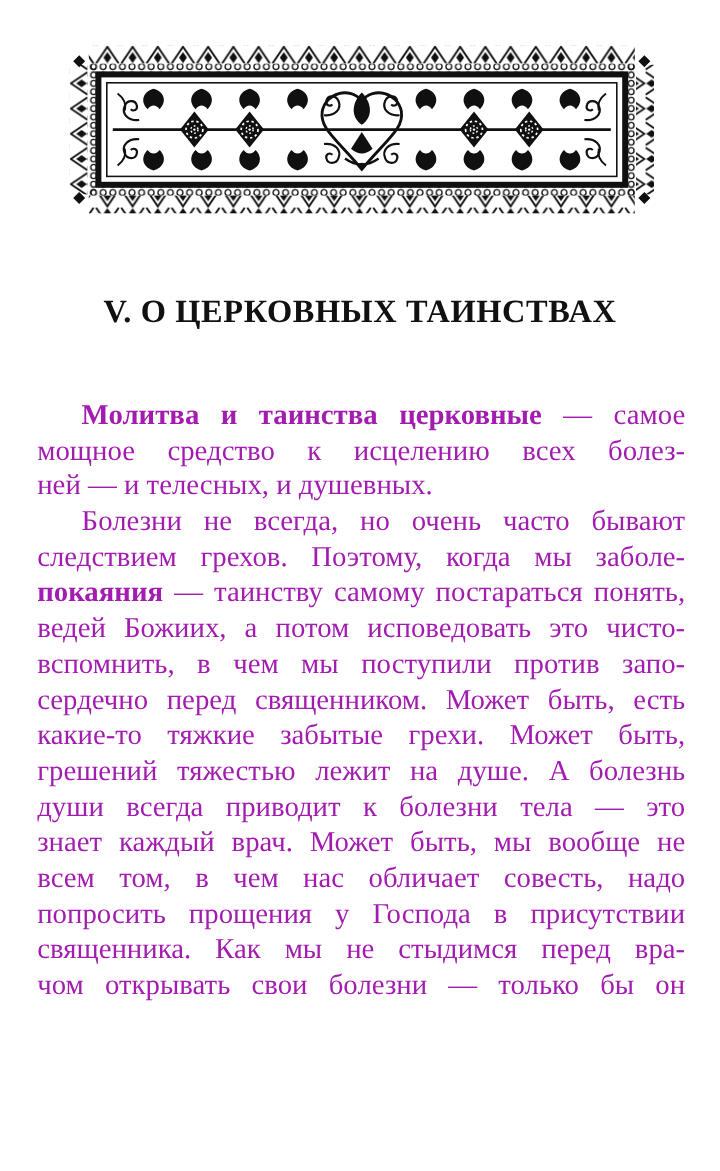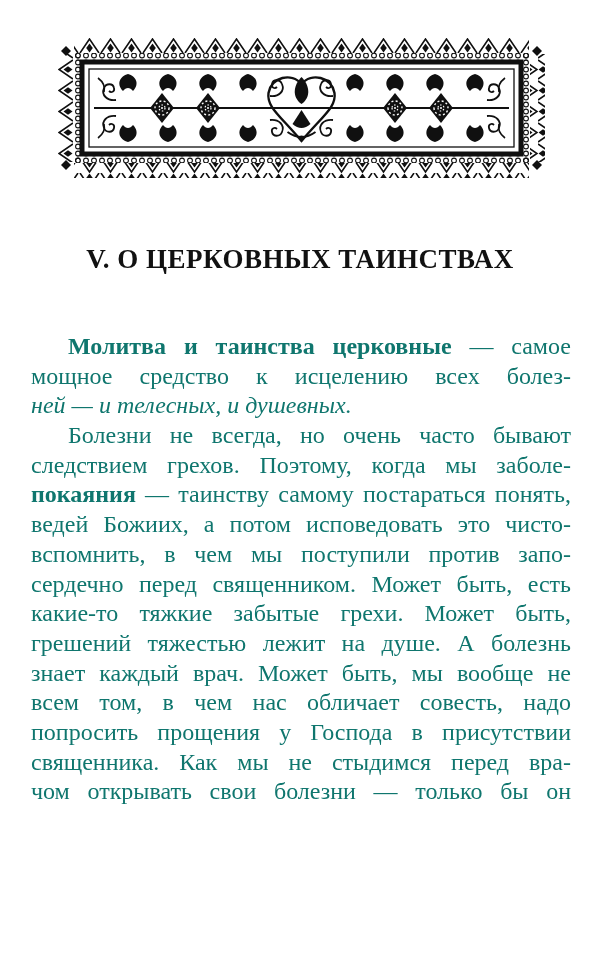--- a/index.html
+++ b/index.html
@@ -27,32 +27,32 @@
     letter-spacing:0.5px;
     color:#111;
     font-family:Liberation Serif, serif;
   }
   .page-text{
     position:absolute;
     left:31px;top:332px;
     width:540px;
     font-size:24px;
     line-height:29.7px;
-    color:#0f766e;
+    color:#a21caf;
   }
   .para{margin:0;padding:0;}
   .line{
     text-align:justify;
     text-align-last:justify;
     -moz-text-align-last:justify;
     height:29.7px;
     overflow:hidden;
     white-space:nowrap;
   }
-  .line.last{text-align-last:left;font-style:italic;-moz-text-align-last:left;}
+  .line.last{text-align-last:left;-moz-text-align-last:left;}
   .line.indent{text-indent:37px;}
   .line .bold{font-weight:bold;}
 </style>
 </head>
 <body>
 
 <div class="page">
 
   <svg class="ornament" viewBox="0 0 487 140" xmlns="http://www.w3.org/2000/svg" aria-hidden="true">
     <defs>
@@ -151,20 +151,21 @@
       </div>
       <div class="para">
         <div class="line indent"><span>Болезни не всегда, но очень часто бывают</span></div>
         <div class="line"><span>следствием грехов. Поэтому, когда мы заболе-</span></div>
         <div class="line"><span class="bold">покаяния</span><span> — таинству самому постараться понять,</span></div>
         <div class="line"><span>ведей Божиих, а потом исповедовать это чисто-</span></div>
         <div class="line"><span>вспомнить, в чем мы поступили против запо-</span></div>
         <div class="line"><span>сердечно перед священником. Может быть, есть</span></div>
         <div class="line"><span>какие-то тяжкие забытые грехи. Может быть,</span></div>
         <div class="line"><span>грешений тяжестью лежит на душе. А болезнь</span></div>
+        <div class="line"><span>души всегда приводит к болезни тела — это</span></div>
         <div class="line"><span>знает каждый врач. Может быть, мы вообще не</span></div>
         <div class="line"><span>всем том, в чем нас обличает совесть, надо</span></div>
         <div class="line"><span>попросить прощения у Господа в присутствии</span></div>
         <div class="line"><span>священника. Как мы не стыдимся перед вра-</span></div>
         <div class="line"><span>чом открывать свои болезни — только бы он</span></div>
       </div>
     </div>
 
 </div>
 

